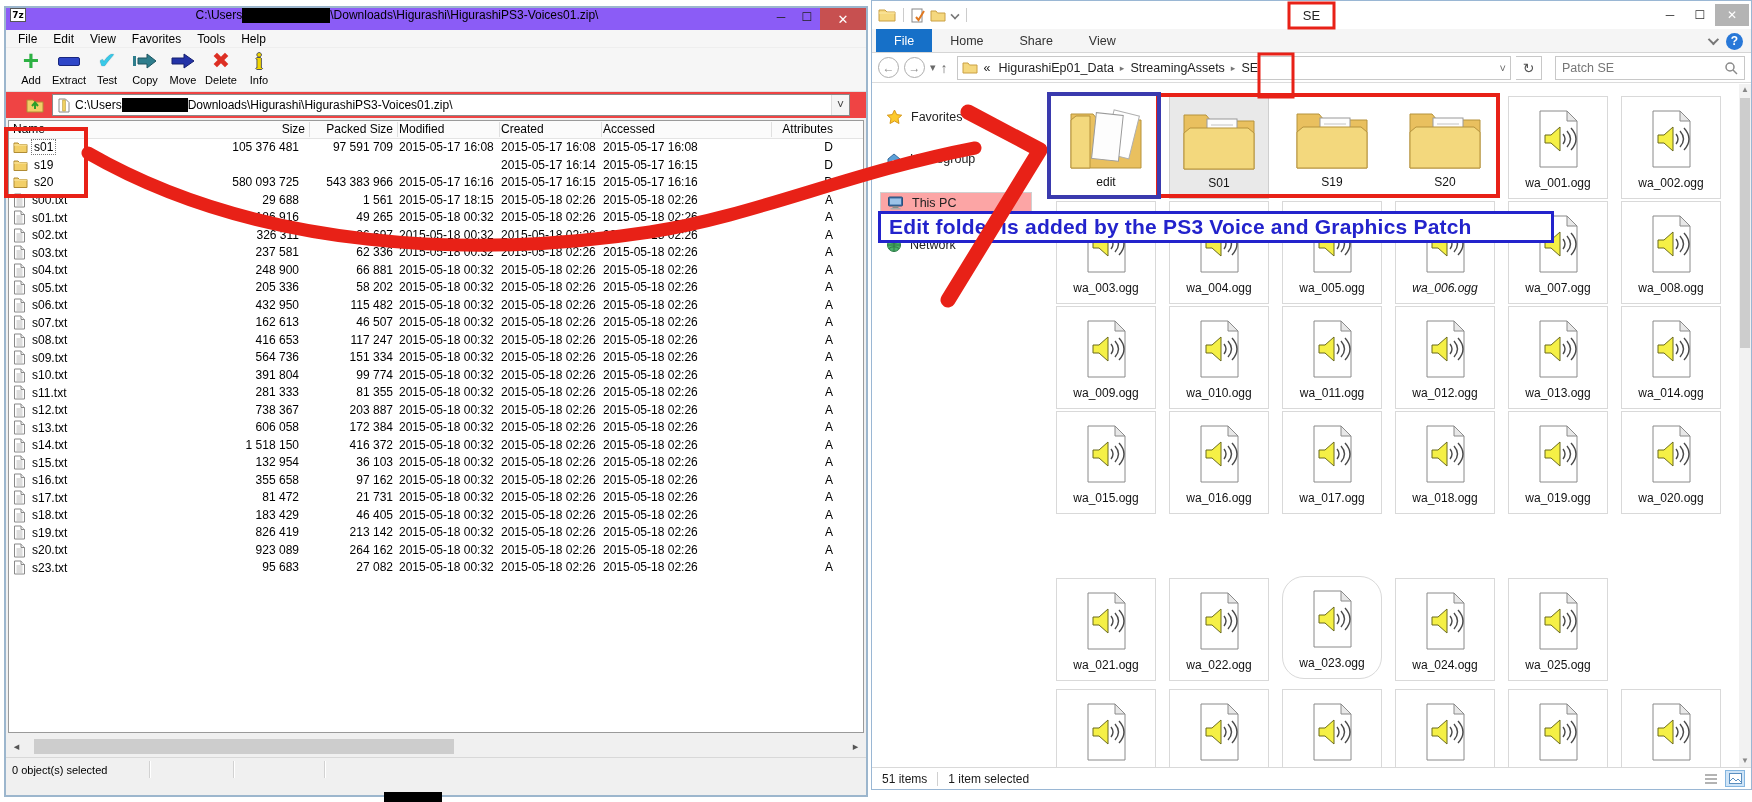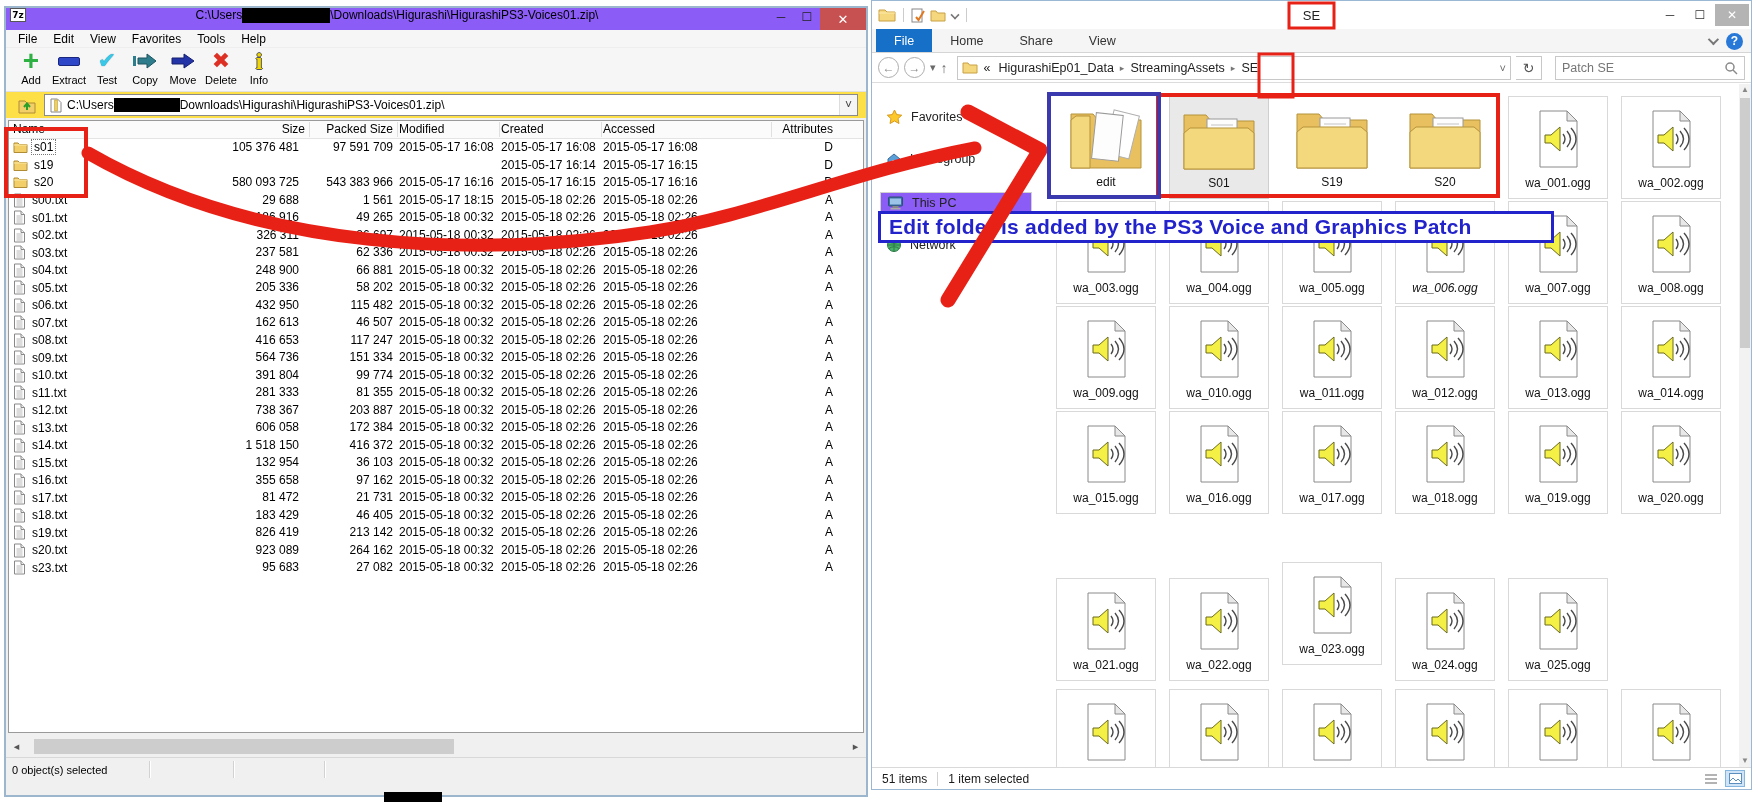--- a/index.html
+++ b/index.html
@@ -24,21 +24,21 @@
   #zip-toolbar { height:44px; background:#f6f6f6; display:flex; align-items:flex-start; padding-left:6px; border-bottom:1px solid #e0e0e0;}
   .ztool { width:38px; text-align:center; }
   .ztool .ico { height:26px; display:flex; align-items:center; justify-content:center; }
   .ztool .lbl { font-size:11px; }
   .ic-plus { color:#2db143; font-weight:900; font-size:28px; line-height:22px; }
   .ic-minus { display:inline-block; width:22px; height:9px; background:#2e46c8; border:1px solid #18267e; border-radius:2px; }
   .ic-check { color:#38c9e8; font-weight:bold; font-size:22px; text-shadow:0 0 1px #17708e; }
   .ic-x { color:#dd2f23; font-weight:900; font-size:22px; }
   .ic-info { font-family:"Liberation Serif",serif; font-weight:900; font-size:24px; color:#f2d600;
     text-shadow:-1px 0 #555,1px 0 #555,0 -1px #555,0 1px #555; line-height:22px;}
-  #zip-addr { height:26px; display:flex; align-items:flex-end; padding:2px 8px; background:#fde047; }
+  #zip-addr { height:26px; display:flex; align-items:center; padding:2px 16px; background:#ef4444; }
   #zip-addrbtn { width:26px; height:20px; display:flex; align-items:center; justify-content:center; margin-right:4px; }
   #zip-combo { flex:1; height:22px; background:#fff; border:1px solid #8a8a8a; display:flex; align-items:center; padding-left:4px; }
   #zip-combo .txt { flex:1; white-space:nowrap; overflow:hidden; }
   #zip-combo .drop { width:18px; height:20px; display:flex; align-items:center; justify-content:center; color:#444; background:#f5f5f5; border-left:1px solid #ddd;}
   #zip-list { position:absolute; left:2px; right:2px; top:112px; bottom:62px; background:#fff; border:1px solid #9a9a9a; overflow:hidden; }
   #zip-header { position:relative; height:18px; background:#fbfbfb; border-bottom:1px solid #e4e4e4; font-size:12px; }
   .zh { position:absolute; top:1px; }
   .zh.r { text-align:right; }
   .zsep { position:absolute; top:1px; bottom:1px; width:1px; background:#e0e0e0; }
   .zrow { position:relative; height:17.5px; font-size:12px; white-space:nowrap; }
@@ -78,21 +78,21 @@
   .crumb { padding:0 4px; font-size:12.5px; color:#222; white-space:nowrap; }
   .crumb-sep { color:#777; font-size:9px; padding:0 2px; }
   #crumb-drop { margin-left:auto; }
   #refreshbtn { width:26px; height:24px; display:flex; align-items:center; justify-content:center; border:1px solid #c8c8c8; border-left:none; color:#555; font-size:14px; }
   #searchbox { width:190px; height:24px; border:1px solid #c8c8c8; background:#fff; display:flex; align-items:center; padding:0 6px; margin-left:8px; }
   #searchbox .ph { flex:1; color:#767676; font-size:12.5px; }
   
   #exp-main { position:absolute; left:0; right:0; top:83px; bottom:22px; overflow:hidden; background:#fff; }
   #exp-sidebar { position:absolute; left:0; top:0; bottom:0; width:184px; }
   .sbitem { position:absolute; left:8px; display:flex; align-items:center; gap:8px; font-size:12.5px; color:#222; height:22px; padding:0 6px; }
-  .sbitem.sel { background:#8b5cf6; border:1px solid #d0d0d0; width:152px; }
+  .sbitem.sel { background:#fca5a5; border:1px solid #d0d0d0; width:152px; }
   #exp-grid { position:absolute; left:184px; top:0; right:12px; bottom:0; overflow:hidden; }
   .tile { position:absolute; width:100px; height:103px; text-align:center; }
   .tile.framed { border:1px solid #d9d9d9; background:#fff; }
   .tile.sel { background:#e9e9e9; border:1px solid #cfcfcf; }
   .tile .tico { margin-top:6px; height:72px; display:flex; align-items:center; justify-content:center; }
   .tile .tlbl { font-size:12px; color:#111; margin-top:1px; }
   
   #exp-scroll { position:absolute; right:0; top:83px; bottom:22px; width:12px; background:#f2f2f2; }
   #exp-thumb { position:absolute; left:1px; right:1px; top:14px; height:250px; background:#cdcdcd; }
   .varrow { position:absolute; left:0; width:12px; height:12px; color:#888; font-size:8px; text-align:center; line-height:12px; }
@@ -1006,21 +1006,21 @@
           <div class="tico">
             <svg width="48" height="60" viewBox="0 0 48 60">
               <path d="M6 2 H33 L43 12 V58 H6 Z" fill="#fff" stroke="#8a8a8a"></path>
               <path d="M33 2 L33 12 H43 Z" fill="#e8e8e8" stroke="#8a8a8a"></path>
               <path d="M11 26 h6 l9 -8 v24 l-9 -8 h-6 z" fill="#f5f046" stroke="#6b6b1d"></path>
               <path d="M29 25 q4 5 0 10 M33 22 q7 8 0 16 M37 19 q10 11 0 22" stroke="#4a4a4a" fill="none" stroke-width="1.4"></path>
             </svg>
           </div>
           <div class="tlbl">wa_022.ogg</div>
         </div>
-        <div class="tile framed" style="left: 226px; top: 478px;">
+        <div class="tile framed" style="left: 226px; top: 492px; border-radius: 22px;">
           <div class="tico">
             <svg width="48" height="60" viewBox="0 0 48 60">
               <path d="M6 2 H33 L43 12 V58 H6 Z" fill="#fff" stroke="#8a8a8a"></path>
               <path d="M33 2 L33 12 H43 Z" fill="#e8e8e8" stroke="#8a8a8a"></path>
               <path d="M11 26 h6 l9 -8 v24 l-9 -8 h-6 z" fill="#f5f046" stroke="#6b6b1d"></path>
               <path d="M29 25 q4 5 0 10 M33 22 q7 8 0 16 M37 19 q10 11 0 22" stroke="#4a4a4a" fill="none" stroke-width="1.4"></path>
             </svg>
           </div>
           <div class="tlbl">wa_023.ogg</div>
         </div>

